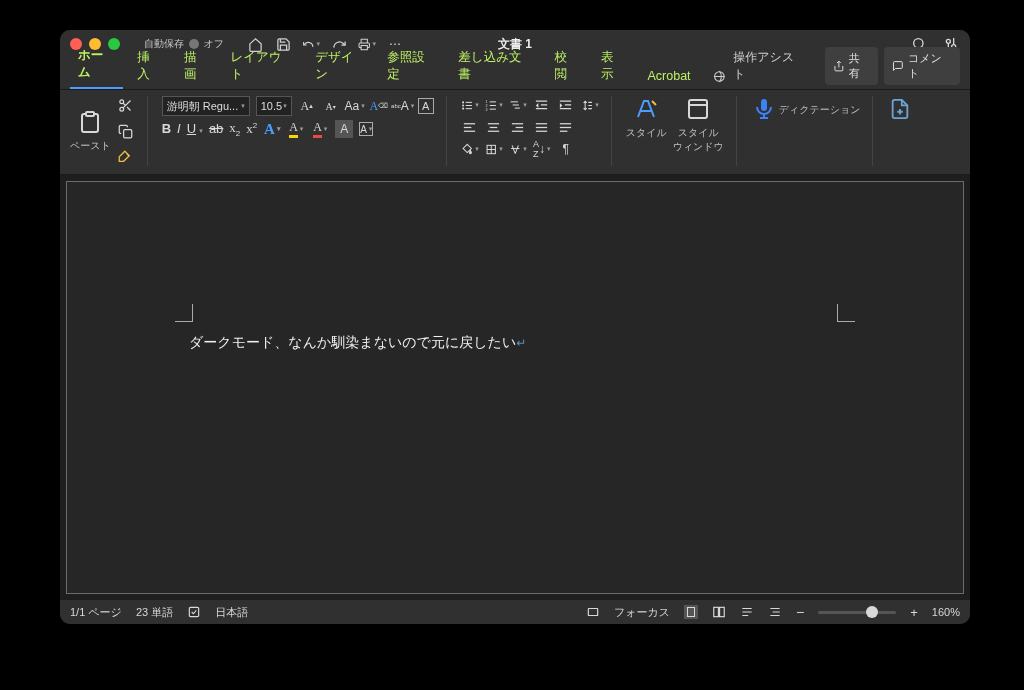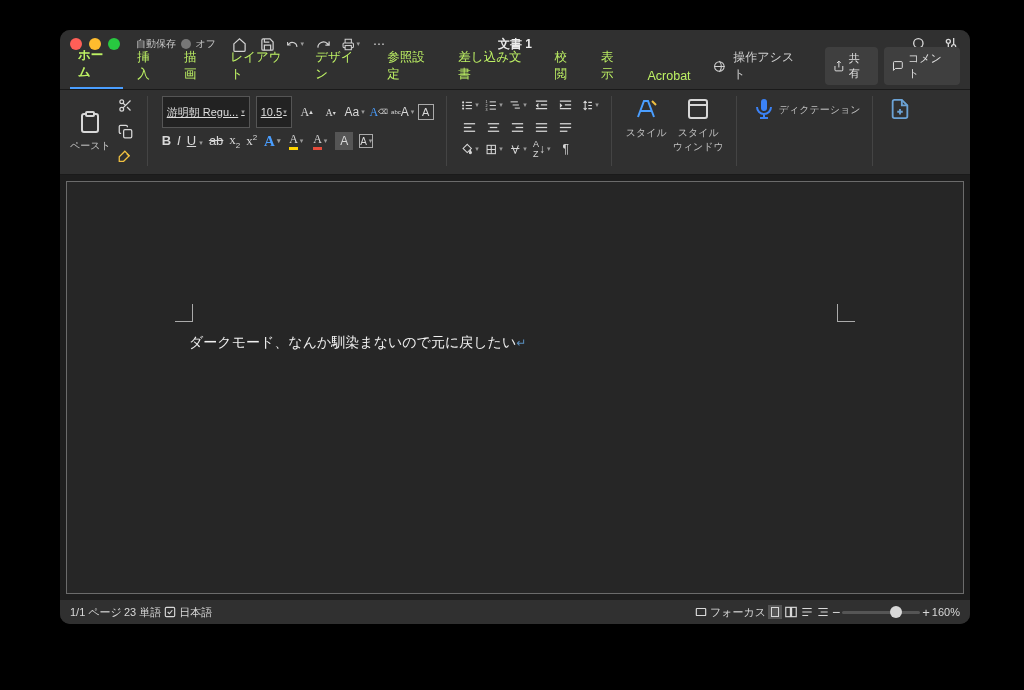--- a/index.html
+++ b/index.html
@@ -1,63 +1,63 @@
 <!DOCTYPE html>
 <html><head>
 <meta charset="utf-8">
 <style>
   * { box-sizing: border-box; margin: 0; padding: 0; font-family: -apple-system, 'Hiragino Sans', sans-serif; }
   body { background: #000; width: 1024px; height: 690px; overflow: hidden; }
   .window { position: absolute; left: 60px; top: 30px; width: 910px; height: 594px; background: #262626; border-radius: 10px; display: flex; flex-direction: column; overflow: hidden; }
-  .titlebar { height: 28px; display: flex; align-items: center; padding: 0 10px; gap: 8px; background: #303030; }
+  .titlebar { height: 28px; display: flex; align-items: center; padding: 0 10px; gap: 16px; background: #303030; }
   .traffic { display: flex; gap: 7px; margin-right: 8px; }
   .dot { width: 12px; height: 12px; border-radius: 50%; }
   .dot.r { background: #ff5f57; } .dot.y { background: #febc2e; } .dot.g { background: #28c840; }
   .autosave { color: #c8c8c8; font-size: 10px; margin-right: 6px; }
   .toggle { width: 10px; height: 10px; border-radius: 50%; background: #777; display: inline-block; margin: 0 2px; vertical-align: middle;}
   .qat { display: flex; gap: 10px; align-items: center; }
   .qat svg, .qat .g { width: 15px; height: 15px; color: #d0d0d0; }
   .title { position: absolute; left: 50%; transform: translateX(-50%); color: #ececec; font-size: 12px; font-weight: 600; }
   .title-right { margin-left: auto; display: flex; gap: 14px; align-items: center; color: #d0d0d0; }
 
   .tabrow { height: 32px; background: #303030; display: flex; align-items: flex-end; padding: 0 10px; gap: 6px; border-bottom: 1px solid #1a1a1a; }
   .tab { color: #bef264; font-size: 12.5px; padding: 6px 8px; cursor: pointer; }
   .tab.active { border-bottom: 2px solid #4a9eff; font-weight: 600; }
-  .assist { display: flex; align-items: center; gap: 8px; color: #d0d0d0; font-size: 12px; padding: 6px 8px; }
+  .assist { display: flex; align-items: flex-end; gap: 8px; color: #d0d0d0; font-size: 12px; padding: 6px 8px; }
   .tab-spacer { flex: 1; }
   .btn-pill { background: #3f3f3f; color: #e0e0e0; font-size: 11px; padding: 4px 8px; border-radius: 4px; margin-bottom: 4px; display: flex; align-items: center; gap: 4px; }
 
   .ribbon { background: #303030; padding: 6px 10px 8px; display: flex; gap: 14px; border-bottom: 1px solid #1a1a1a; }
   .rgroup { display: flex; flex-direction: column; gap: 4px; border-right: 1px solid #444; padding-right: 12px; }
   .rgroup:last-child { border-right: none; }
   .rlabel { color: #c0c0c0; font-size: 10px; text-align: center; margin-top: 2px; }
   .rrow { display: flex; align-items: center; gap: 6px; }
   .ricon { width: 18px; height: 18px; color: #d8d8d8; display: inline-flex; align-items: center; justify-content: center; font-size: 12px; }
   .ricon.big { width: 26px; height: 26px; }
   .ricon.dd::after { content: '▾'; font-size: 7px; margin-left: 2px; color: #999; }
-  .fontbox { background: #222; border: 1px solid #555; color: #ddd; font-size: 11px; padding: 2px 4px; height: 32px; display: flex; align-items: center; text-decoration: underline; }
+  .fontbox { background: #222; border: 1px solid #555; color: #ddd; font-size: 11px; padding: 2px 4px; height: 20px; display: flex; align-items: center; }
   .fontbox.w { width: 88px; } .fontbox.n { width: 36px; }
   .fontbox::after { content: '▾'; margin-left: auto; font-size: 7px; color: #999; }
   .btxt { color: #d8d8d8; font-size: 13px; font-family: 'Times New Roman', serif; }
   .AA { font-family: serif; }
   .col-y { border-bottom: 3px solid #ffd500; padding-bottom: 0; }
   .col-r { border-bottom: 3px solid #e74c3c; }
   .col-b { color: #4a9eff; }
 
   .mic { color: #3b82f6; }
 
   .docarea { flex: 1; background: #1e1e1e; padding: 6px; overflow: hidden; }
   .page { width: 100%; height: 100%; border: 1px solid #6b6b6b; background: #262626; position: relative; }
   .corner { position: absolute; width: 18px; height: 18px; border: 1px solid #aaa; }
   .corner.tl { top: 122px; left: 108px; border-top: none; border-left: none; }
   .corner.tr { top: 122px; right: 108px; border-top: none; border-right: none; }
   .body-text { position: absolute; top: 152px; left: 122px; color: #f0f0f0; font-size: 14px; font-family: 'Yu Mincho','Hiragino Mincho ProN',serif; }
   .para-mark { color: #5a8fbf; font-size: 12px; }
 
-  .statusbar { height: 24px; background: #303030; display: flex; align-items: center; padding: 0 10px; gap: 2px; color: #d8d8d8; font-size: 11px; }
+  .statusbar { height: 24px; background: #303030; display: flex; align-items: center; padding: 0 10px; gap: 14px; color: #d8d8d8; font-size: 11px; }
   .sb-sp { flex: 1; }
   .sb-ic { width: 14px; height: 14px; display: inline-flex; align-items: center; justify-content: center; }
   .slider { width: 78px; height: 3px; background: #555; position: relative; border-radius: 2px; }
   .slider .thumb { position: absolute; width: 12px; height: 12px; background: #d8d8d8; border-radius: 50%; top: -5px; left: 48px; }
   svg { display: block; }
 </style>
 </head>
 <body>
 
 <div class="window">

